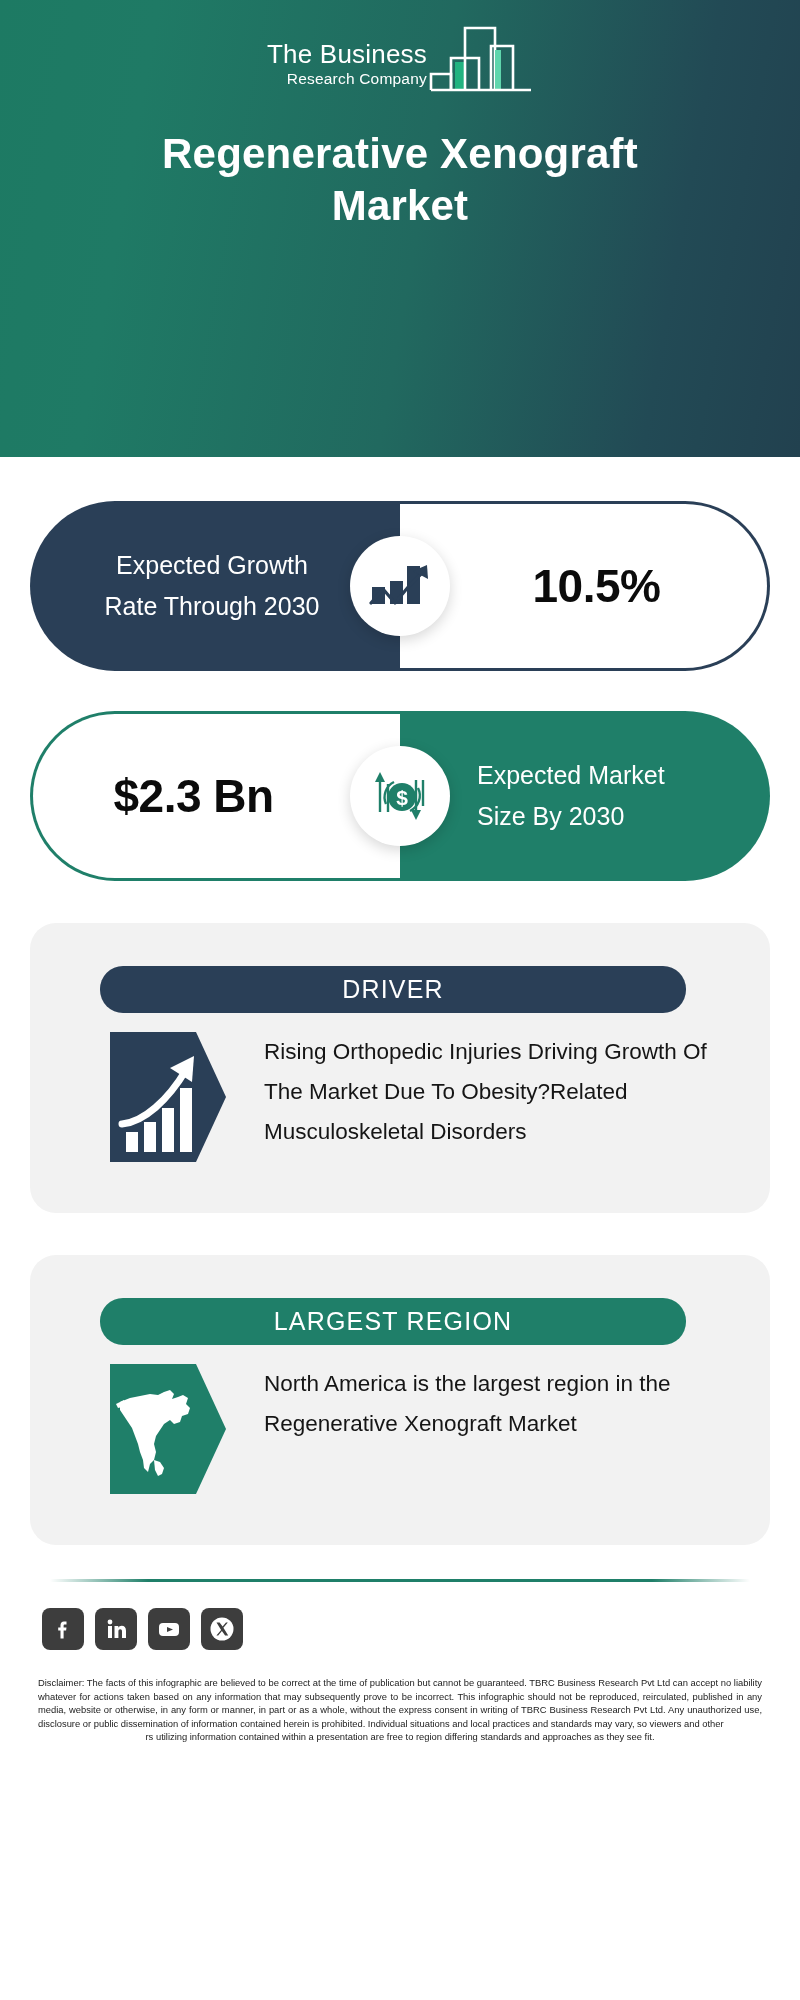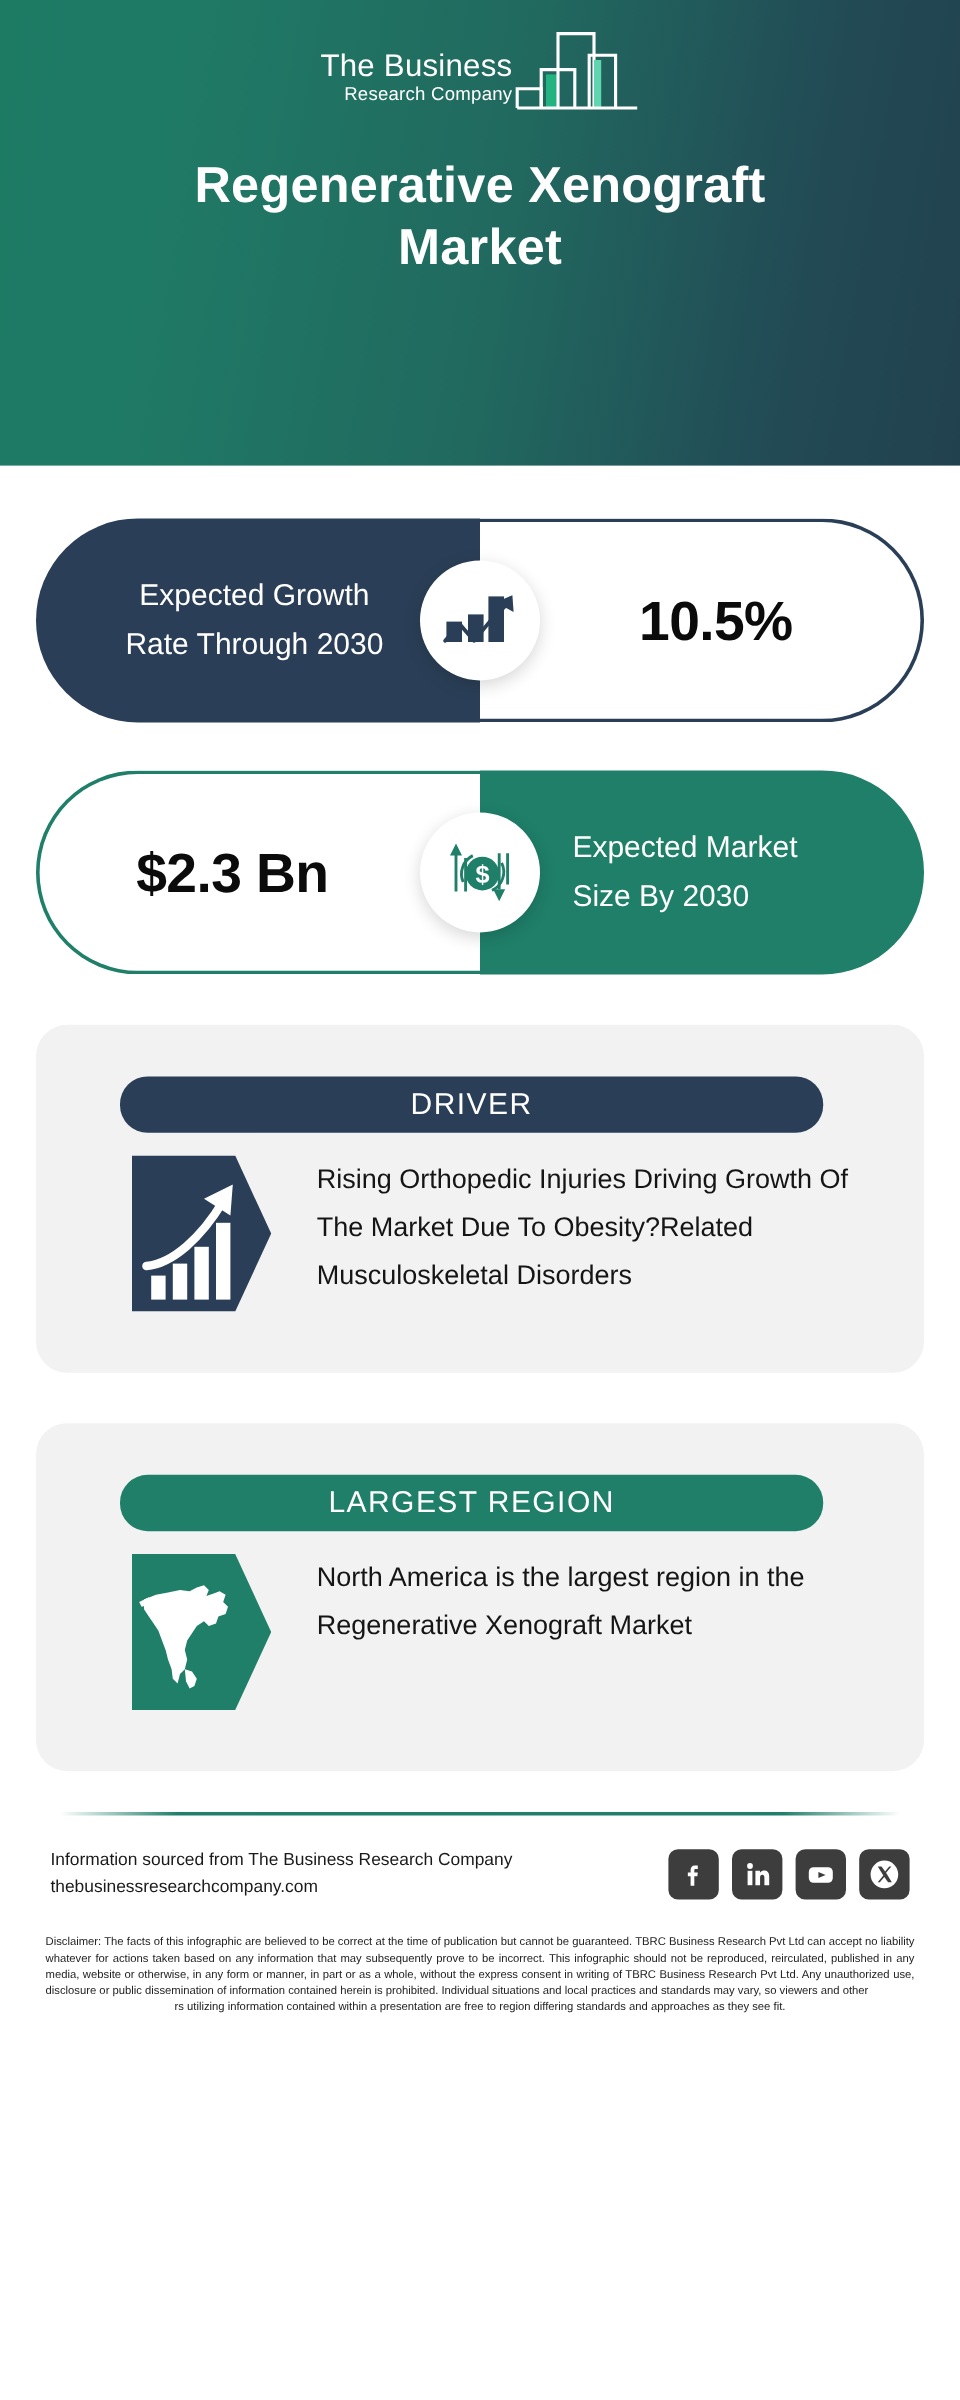--- a/index.html
+++ b/index.html
@@ -10,21 +10,21 @@
     width:800px;
     height:2000px;
     overflow:hidden;
     position:relative;
   }
 
   
   .hero {
     position:relative;
     width:800px;
-    height:388px;
+    height:457px;
     background:linear-gradient(100deg,#1d7a63 0%,#1f7a65 18%,#21695f 52%,#224a55 82%,#22414f 100%);
     display:flex;
     flex-direction:column;
     align-items:center;
   }
   .logo-wrap {
     margin-top:22px;
     display:flex;
     align-items:flex-end;
     height:72px;
@@ -309,24 +309,20 @@
         <path fill="#ffffff" d="M6,40 L14,36 L16,42 L8,44 Z"></path>
       </svg>
     </div>
     <div class="panel-text">North America is the largest region in the Regenerative Xenograft Market</div>
   </div>
 </div>
 
 <div class="footer-rule"></div>
 
 <div class="footer-row">
-  <div class="src-lines">
-    <div>Information sourced from The Business Research Company</div>
-    <div>thebusinessresearchcompany.com</div>
-  </div>
   <div class="socials">
     <div class="sico">
       <svg width="26" height="26" viewBox="0 0 26 26">
         <path fill="#ffffff" d="M16.5 8.5h-2.1c-.4 0-.8.4-.8 1v2h2.9l-.4 3h-2.5v8h-3.1v-8H8.2v-3h2.3V9.2c0-2 1.3-3.7 3.4-3.7h2.6v3z"></path>
       </svg>
     </div>
     <div class="sico">
       <svg width="26" height="26" viewBox="0 0 26 26">
         <rect x="5" y="10" width="4" height="12" fill="#ffffff"></rect>
         <circle cx="7" cy="6" r="2.4" fill="#ffffff"></circle>

